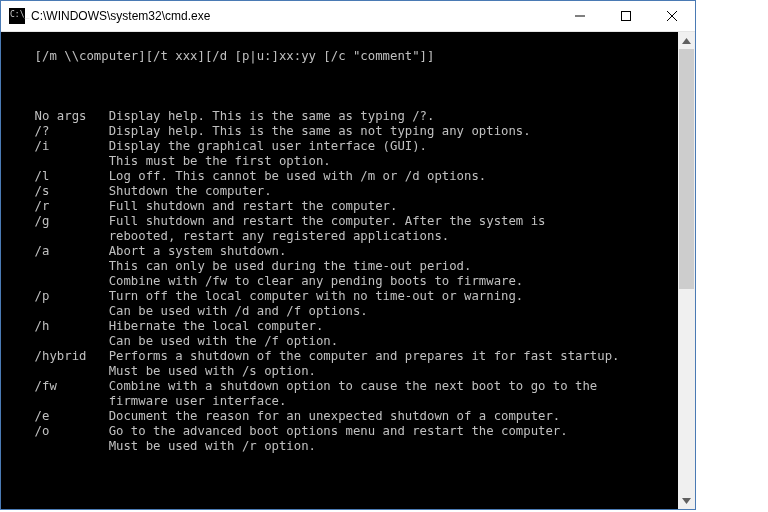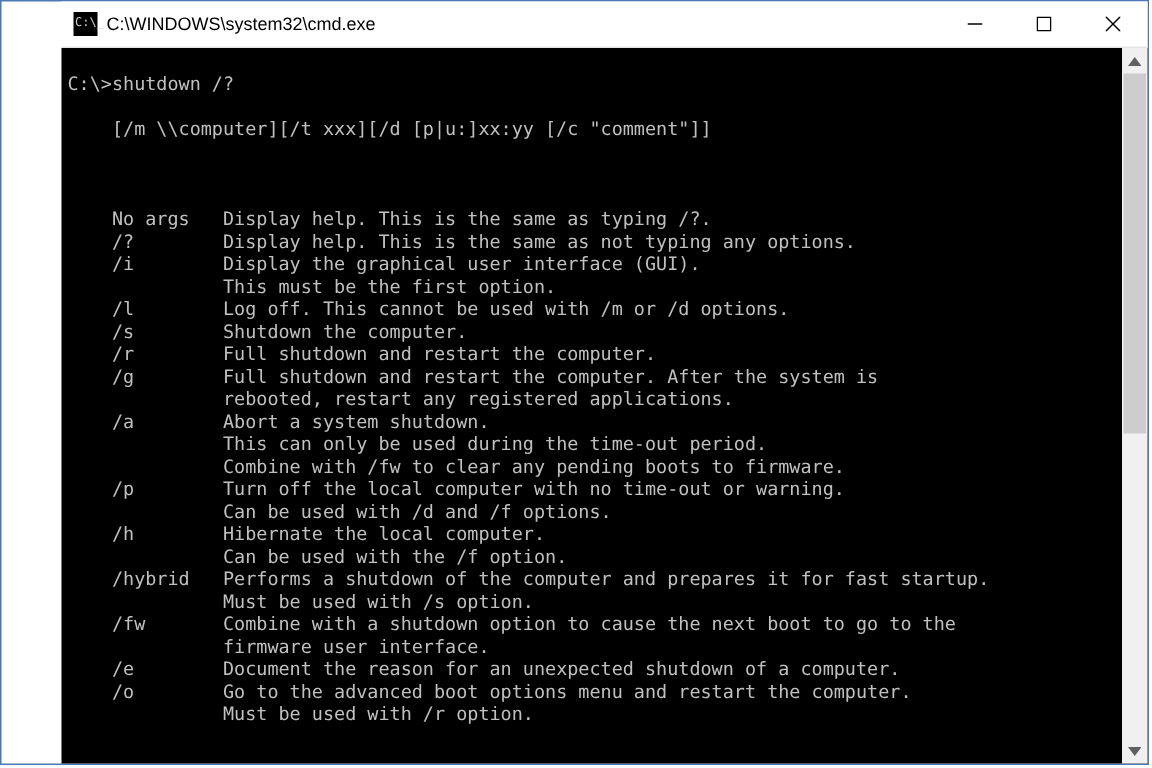--- a/index.html
+++ b/index.html
@@ -5,28 +5,27 @@
   html, body {
     margin: 0;
     padding: 0;
     width: 768px;
     height: 512px;
     font-family: "Segoe UI", Tahoma, sans-serif;
     background: #fff;
     overflow: hidden;
   }
   .window {
-    width: 766px;
+    width: 696px;
     height: 510px;
     border: 1px solid #4a7ab4;
     box-sizing: border-box;
     display: flex;
     flex-direction: column;
     background: #fff;
-    padding-left: 40px;
   }
   .titlebar {
     height: 30px;
     background: #ffffff;
     display: flex;
     align-items: center;
     font-size: 12px;
     color: #000;
     border-bottom: 1px solid #e5e5e5;
   }
@@ -125,21 +124,20 @@
     </div>
     <div class="ctrl">
       <svg width="10" height="10" viewBox="0 0 10 10">
           <line x1="0" y1="0" x2="10" y2="10" stroke="#000" stroke-width="1"></line>
           <line x1="10" y1="0" x2="0" y2="10" stroke="#000" stroke-width="1"></line>
         </svg>
     </div>
   </div>
 
   <div class="client">
-<div>C:\&gt;shutdown /?</div>
 <div>    [/m \\computer][/t xxx][/d [p|u:]xx:yy [/c "comment"]]</div>
 <div>&nbsp;</div>
 <div id="opts"><div class="line"><span class="k">    No args   </span><span>Display help. This is the same as typing /?.</span></div><div class="line"><span class="k">    /?        </span><span>Display help. This is the same as not typing any options.</span></div><div class="line"><span class="k">    /i        </span><span>Display the graphical user interface (GUI).</span></div><div class="line"><span class="k">              </span><span>This must be the first option.</span></div><div class="line"><span class="k">    /l        </span><span>Log off. This cannot be used with /m or /d options.</span></div><div class="line"><span class="k">    /s        </span><span>Shutdown the computer.</span></div><div class="line"><span class="k">    /r        </span><span>Full shutdown and restart the computer.</span></div><div class="line"><span class="k">    /g        </span><span>Full shutdown and restart the computer. After the system is</span></div><div class="line"><span class="k">              </span><span>rebooted, restart any registered applications.</span></div><div class="line"><span class="k">    /a        </span><span>Abort a system shutdown.</span></div><div class="line"><span class="k">              </span><span>This can only be used during the time-out period.</span></div><div class="line"><span class="k">              </span><span>Combine with /fw to clear any pending boots to firmware.</span></div><div class="line"><span class="k">    /p        </span><span>Turn off the local computer with no time-out or warning.</span></div><div class="line"><span class="k">              </span><span>Can be used with /d and /f options.</span></div><div class="line"><span class="k">    /h        </span><span>Hibernate the local computer.</span></div><div class="line"><span class="k">              </span><span>Can be used with the /f option.</span></div><div class="line"><span class="k">    /hybrid   </span><span>Performs a shutdown of the computer and prepares it for fast startup.</span></div><div class="line"><span class="k">              </span><span>Must be used with /s option.</span></div><div class="line"><span class="k">    /fw       </span><span>Combine with a shutdown option to cause the next boot to go to the</span></div><div class="line"><span class="k">              </span><span>firmware user interface.</span></div><div class="line"><span class="k">    /e        </span><span>Document the reason for an unexpected shutdown of a computer.</span></div><div class="line"><span class="k">    /o        </span><span>Go to the advanced boot options menu and restart the computer.</span></div><div class="line"><span class="k">              </span><span>Must be used with /r option.</span></div></div>
 
     <div class="scrollbar">
       <div class="sb-btn">
         <svg width="9" height="6" viewBox="0 0 9 6">
             <polygon points="4.5,0 9,6 0,6" fill="#606060"></polygon>
           </svg>
       </div>

